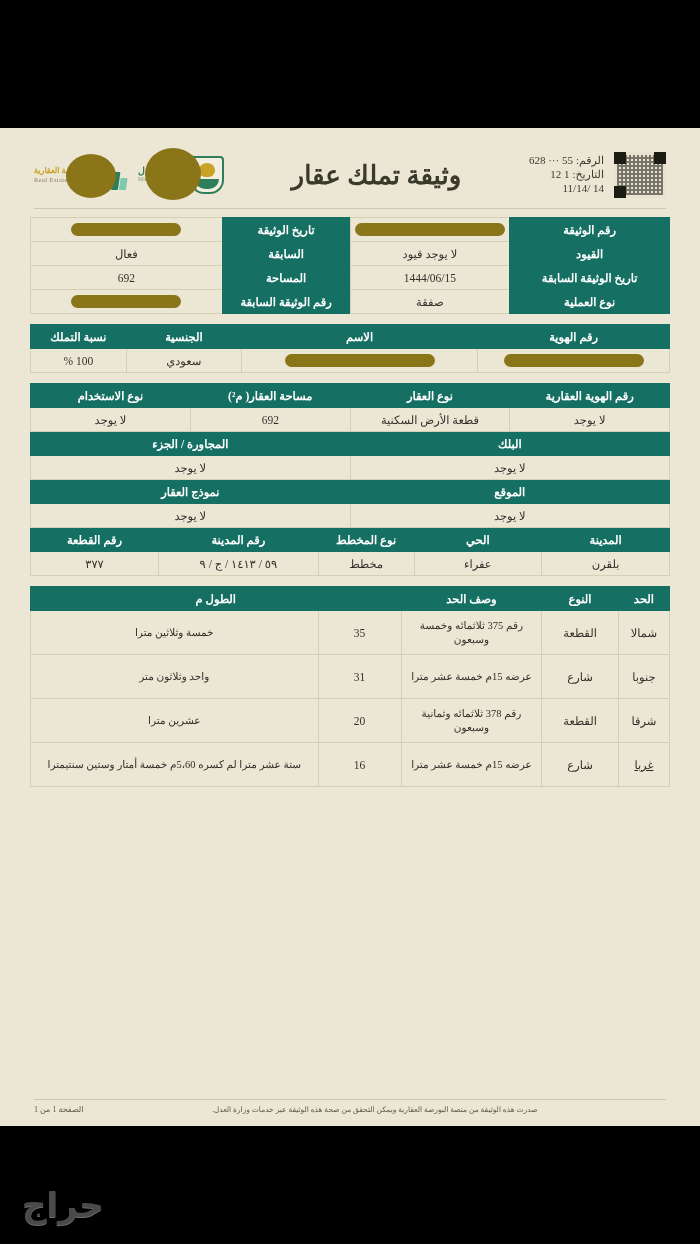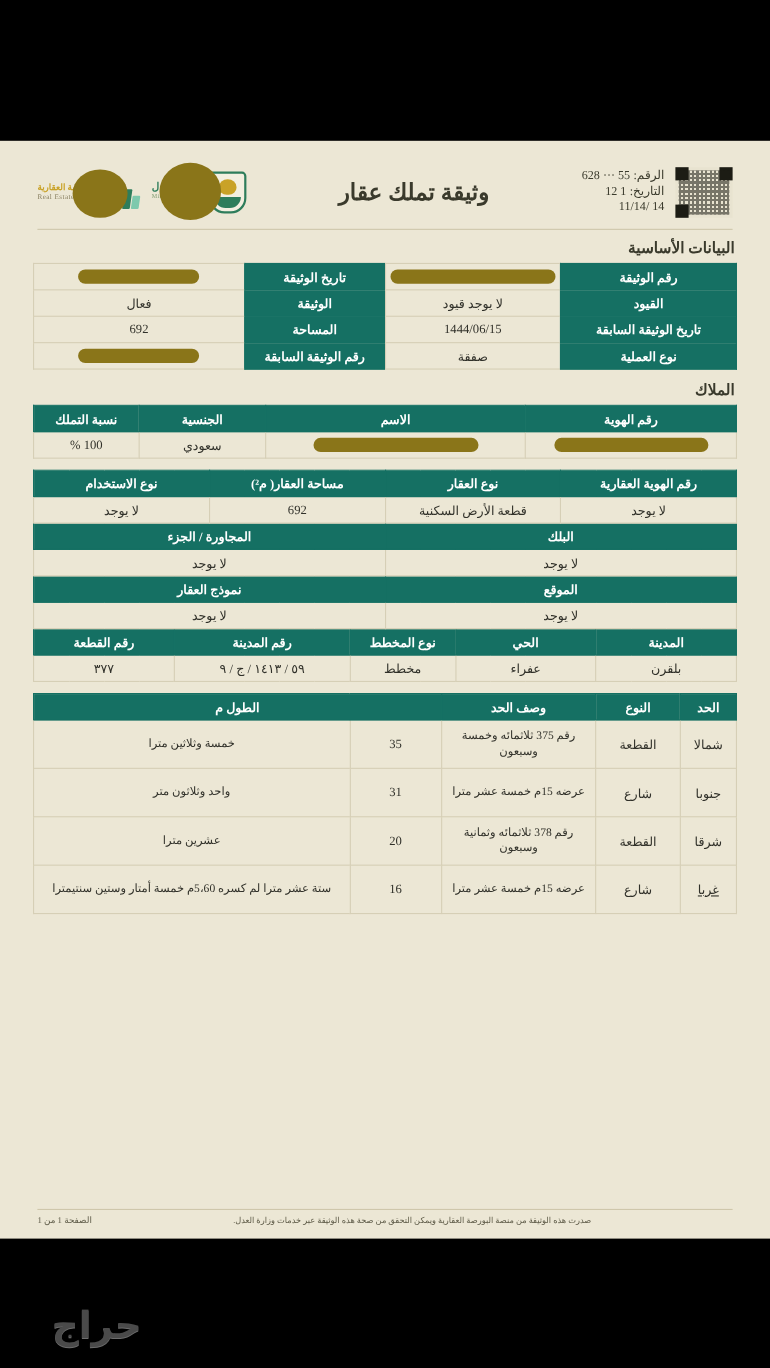--- a/index.html
+++ b/index.html
@@ -54,21 +54,21 @@
   .rem-bars { display: flex; align-items: flex-end; gap: 1px; transform: skewX(-8deg); }
   .rem-bars i { display: block; width: 7px; background: #2e7d5b; border-radius: 1px; }
   .rem-bars i:nth-child(1) { height: 12px; background:#7ec9ad; }
   .rem-bars i:nth-child(2) { height: 18px; }
   .rem-bars i:nth-child(3) { height: 24px; background:#1f6b52; }
   .rem-bars i:nth-child(4) { height: 30px; }
   .rem-text { display: flex; flex-direction: column; align-items: flex-end; line-height: 1.1; }
   .rem-ar { font-size: 8px; color: #c9a227; font-weight: bold; letter-spacing: -0.2px; }
   .rem-en { font-size: 6.5px; color: #8a8062; letter-spacing: 0.4px; }
 
-  .doc-title { font-size: 21px; font-weight: bold; color: #3a3a2c; letter-spacing: 0px; }
+  .doc-title { font-size: 26px; font-weight: bold; color: #3a3a2c; letter-spacing: 0px; }
 
   .meta-block { display: flex; align-items: center; gap: 10px; direction: rtl; }
   .meta-lines { font-size: 11px; line-height: 1.25; color: #3a3a2c; position: relative; white-space: nowrap; }
   .meta-lines div { display: flex; justify-content: flex-start; gap: 3px; }
   .qr {
     width: 52px; height: 46px; position: relative;
     background:
       linear-gradient(#1c1c14,#1c1c14) 0 0/12px 12px no-repeat,
       linear-gradient(#1c1c14,#1c1c14) 100% 0/12px 12px no-repeat,
       linear-gradient(#1c1c14,#1c1c14) 0 100%/12px 12px no-repeat,
@@ -117,21 +117,20 @@
   .footer-note { font-size: 7.5px; color: #5d5a47; flex: 1; text-align: center; }
   .footer-page { font-size: 8px; color: #5d5a47; }
 
   
   .watermark {
     position: absolute; bottom: 22px; left: 22px;
     font-family: "DejaVu Sans", sans-serif;
     font-size: 34px; font-weight: bold; color: #4a4a4a;
     letter-spacing: 1px; line-height: 1;
     text-shadow: 0 1px 0 #6d6d6d;
-    margin-left: 25px;
   }
 </style>
 </head>
 <body>
 
 <div class="screen">
 
   <div class="bar-top"></div>
   <div class="bar-bottom"></div>
 
@@ -180,57 +179,55 @@
             </div>
           </div>
         </div>
       </div>
 
       <div class="redact-blob" style="left:36px; top:10px; width:50px; height:44px;"></div>
       <div class="redact-blob" style="left:115px; top:4px; width:56px; height:52px;"></div>
 
       <hr class="hr-head">
 
-      <div class="section-title">البيانات الأساسية</div>
       <table class="tbl">
         <colgroup>
             <col style="width:25%">
             <col style="width:25%">
             <col style="width:20%">
             <col style="width:30%">
           </colgroup>
         <tbody>
             <tr>
               <td class="th">رقم الوثيقة</td>
               <td><span class="redact" style="width: 150px; height: 13px; vertical-align: middle;"></span></td>
               <td class="th">تاريخ الوثيقة</td>
               <td><span class="redact" style="width: 110px; height: 13px; vertical-align: middle;"></span></td>
             </tr>
             <tr>
               <td class="th">القيود</td>
               <td>لا يوجد قيود</td>
-              <td class="th">الوثيقة</td>
+              <td class="th">السابقة</td>
               <td>فعال</td>
             </tr>
             <tr>
               <td class="th">تاريخ الوثيقة السابقة</td>
               <td>1444/06/15</td>
               <td class="th">المساحة</td>
               <td>692</td>
             </tr>
             <tr>
               <td class="th">نوع العملية</td>
               <td>صفقة</td>
               <td class="th">رقم الوثيقة السابقة</td>
               <td><span class="redact" style="width: 110px; height: 13px; vertical-align: middle;"></span></td>
             </tr>
           </tbody>
       </table>
 
-      <div class="section-title">الملاك</div>
       <table class="tbl">
         <colgroup>
             <col style="width:30%">
             <col style="width:37%">
             <col style="width:18%">
             <col style="width:15%">
           </colgroup>
         <tbody>
             <tr>
               <td class="th">رقم الهوية</td>

